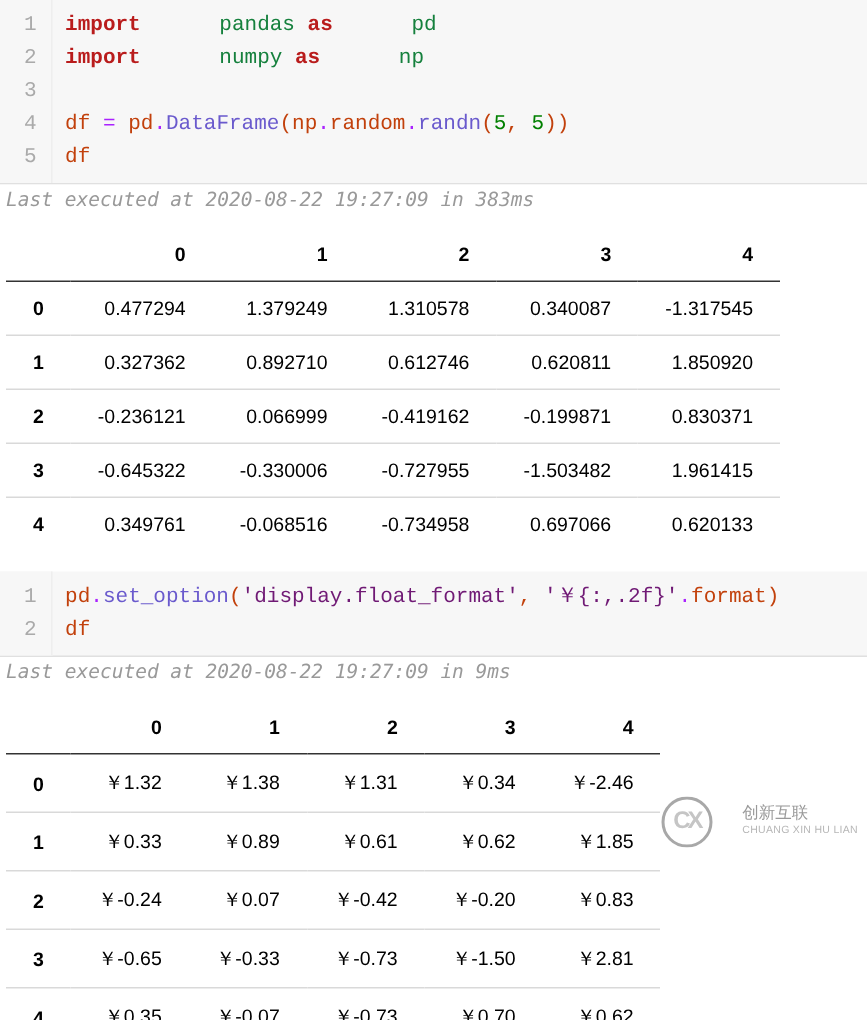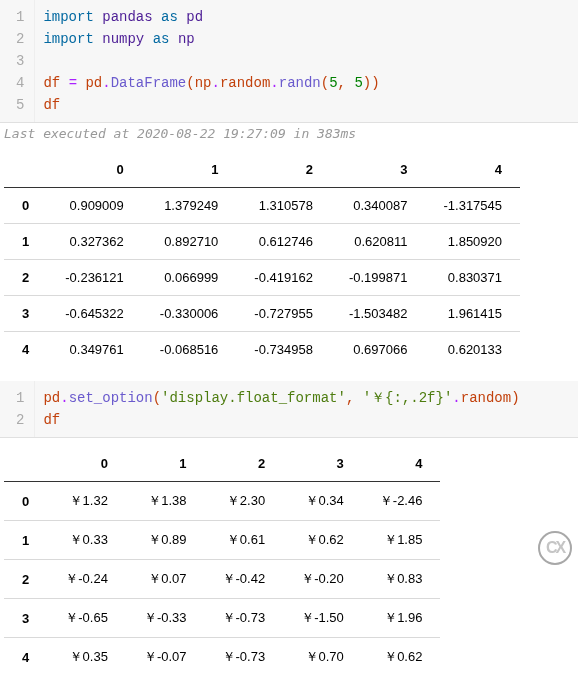--- a/index.html
+++ b/index.html
@@ -22,26 +22,26 @@
     user-select: none;
     background: #f7f7f7;
     border-right: 1px solid #eee;
   }
   .gutter div { line-height: 22px; }
   .code {
     padding: 6px 8px;
     white-space: pre;
     line-height: 22px;
   }
-  .kw { color: #0369a1; font-weight: normal; }
-  .pkg { color: #4c1d95; }
+  .kw { color: #b91c1c; font-weight: bold; }
+  .pkg { color: #15803d; margin-left: 44px; }
   .fn { color: #6a5acd; }
   .op { color: #aa22ff; }
   .num { color: #008000; }
-  .str { color: #4d7c0f; }
+  .str { color: #701a75; }
   .plain { color: #c2410c; }
   .status {
     font-family: Consolas, monospace;
     color: #999;
     font-style: italic;
     padding: 3px 4px;
     font-size: 13px;
     background: #fff;
   }
   .output {
@@ -120,21 +120,21 @@
             <th>0</th>
             <th>1</th>
             <th>2</th>
             <th>3</th>
             <th>4</th>
           </tr>
         </thead>
         <tbody>
           <tr>
             <th class="rowhead">0</th>
-            <td>0.909009</td>
+            <td>0.477294</td>
             <td>1.379249</td>
             <td>1.310578</td>
             <td>0.340087</td>
             <td>-1.317545</td>
           </tr>
           <tr>
             <th class="rowhead">1</th>
             <td>0.327362</td>
             <td>0.892710</td>
             <td>0.612746</td>
@@ -166,41 +166,42 @@
             <td>0.620133</td>
           </tr>
         </tbody>
       </table>
     </div>
     <div class="code-cell">
       <div class="gutter">
         <div>1</div>
         <div>2</div>
       </div>
-      <div class="code"><span class="plain">pd</span><span class="op">.</span><span class="fn">set_option</span><span class="plain">(</span><span class="str">'display.float_format'</span><span class="plain">, </span><span class="str">'￥{:,.2f}'</span><span class="op">.</span><span class="plain">random)</span>
+      <div class="code"><span class="plain">pd</span><span class="op">.</span><span class="fn">set_option</span><span class="plain">(</span><span class="str">'display.float_format'</span><span class="plain">, </span><span class="str">'￥{:,.2f}'</span><span class="op">.</span><span class="plain">format)</span>
 <span class="plain">df</span></div>
     </div>
+    <div class="status">Last executed at 2020-08-22 19:27:09 in 9ms</div>
     <div class="output">
       <table class="dataframe">
         <thead>
           <tr>
             <th></th>
             <th>0</th>
             <th>1</th>
             <th>2</th>
             <th>3</th>
             <th>4</th>
           </tr>
         </thead>
         <tbody>
           <tr>
             <th class="rowhead">0</th>
             <td>￥1.32</td>
             <td>￥1.38</td>
-            <td>￥2.30</td>
+            <td>￥1.31</td>
             <td>￥0.34</td>
             <td>￥-2.46</td>
           </tr>
           <tr>
             <th class="rowhead">1</th>
             <td>￥0.33</td>
             <td>￥0.89</td>
             <td>￥0.61</td>
             <td>￥0.62</td>
             <td>￥1.85</td>
@@ -212,30 +213,34 @@
             <td>￥-0.42</td>
             <td>￥-0.20</td>
             <td>￥0.83</td>
           </tr>
           <tr>
             <th class="rowhead">3</th>
             <td>￥-0.65</td>
             <td>￥-0.33</td>
             <td>￥-0.73</td>
             <td>￥-1.50</td>
-            <td>￥1.96</td>
+            <td>￥2.81</td>
           </tr>
           <tr>
             <th class="rowhead">4</th>
             <td>￥0.35</td>
             <td>￥-0.07</td>
             <td>￥-0.73</td>
             <td>￥0.70</td>
             <td>￥0.62</td>
           </tr>
         </tbody>
       </table>
     </div>
   </div>
 
 <div class="watermark">
   <div class="logo">CX</div>
+  <div class="txt">
+    <div>创新互联</div>
+    <div style="font-size:7px;letter-spacing:0.2px;color:#aaa;">CHUANG XIN HU LIAN</div>
+  </div>
 </div>
 
 </body></html>

